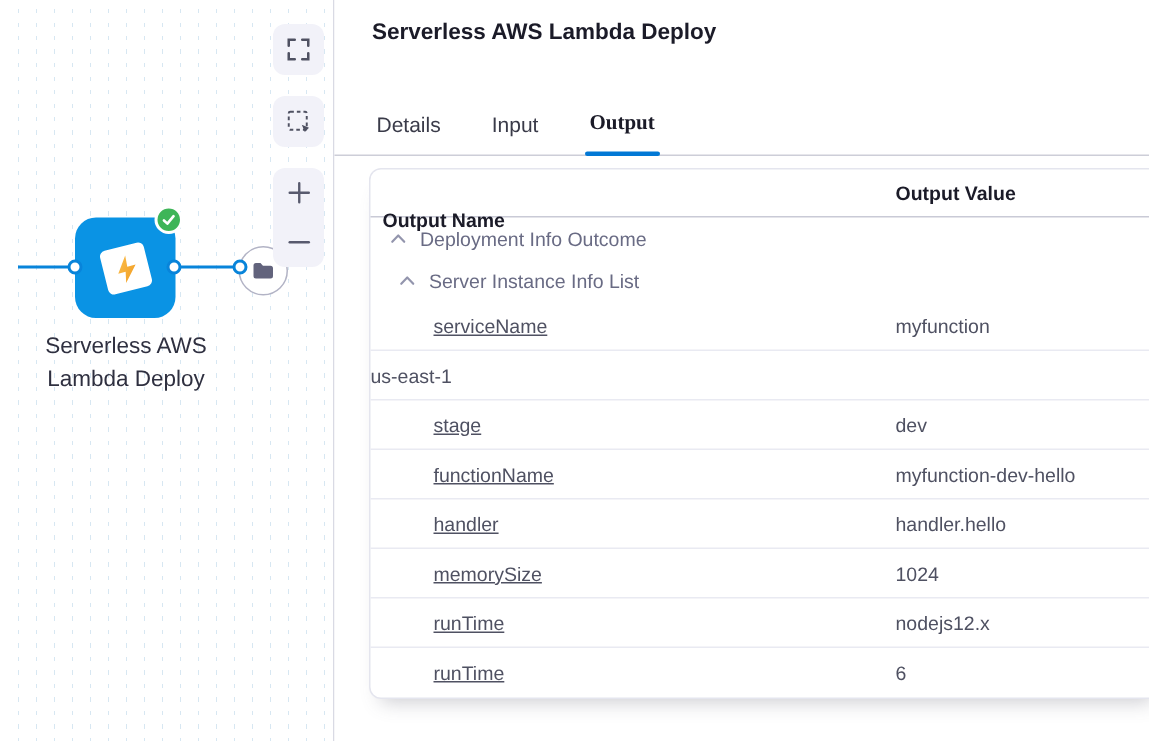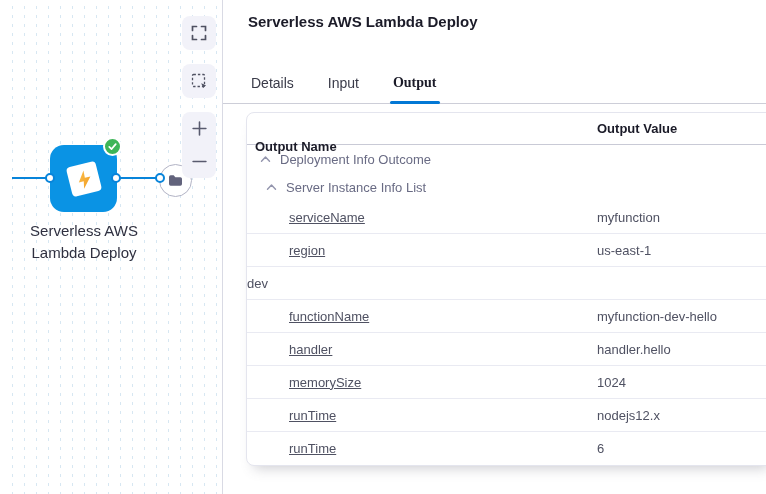--- a/index.html
+++ b/index.html
@@ -212,24 +212,24 @@
           <polyline points="1.5,7 6,2.2 10.5,7" fill="none" stroke="#9395ad" stroke-width="1.6" stroke-linecap="round" stroke-linejoin="round"></polyline>
         </svg>
         <span>Server Instance Info List</span>
       </div>
 
       <div class="data-row">
         <span class="cell-name">serviceName</span>
         <span class="cell-value">myfunction</span>
       </div>
       <div class="data-row">
-        <span class="cell-name">region</span>
         <span class="cell-value">us-east-1</span>
       </div>
       <div class="data-row">
+        <span class="cell-name">stage</span>
         <span class="cell-value">dev</span>
       </div>
       <div class="data-row">
         <span class="cell-name">functionName</span>
         <span class="cell-value">myfunction-dev-hello</span>
       </div>
       <div class="data-row">
         <span class="cell-name">handler</span>
         <span class="cell-value">handler.hello</span>
       </div>

